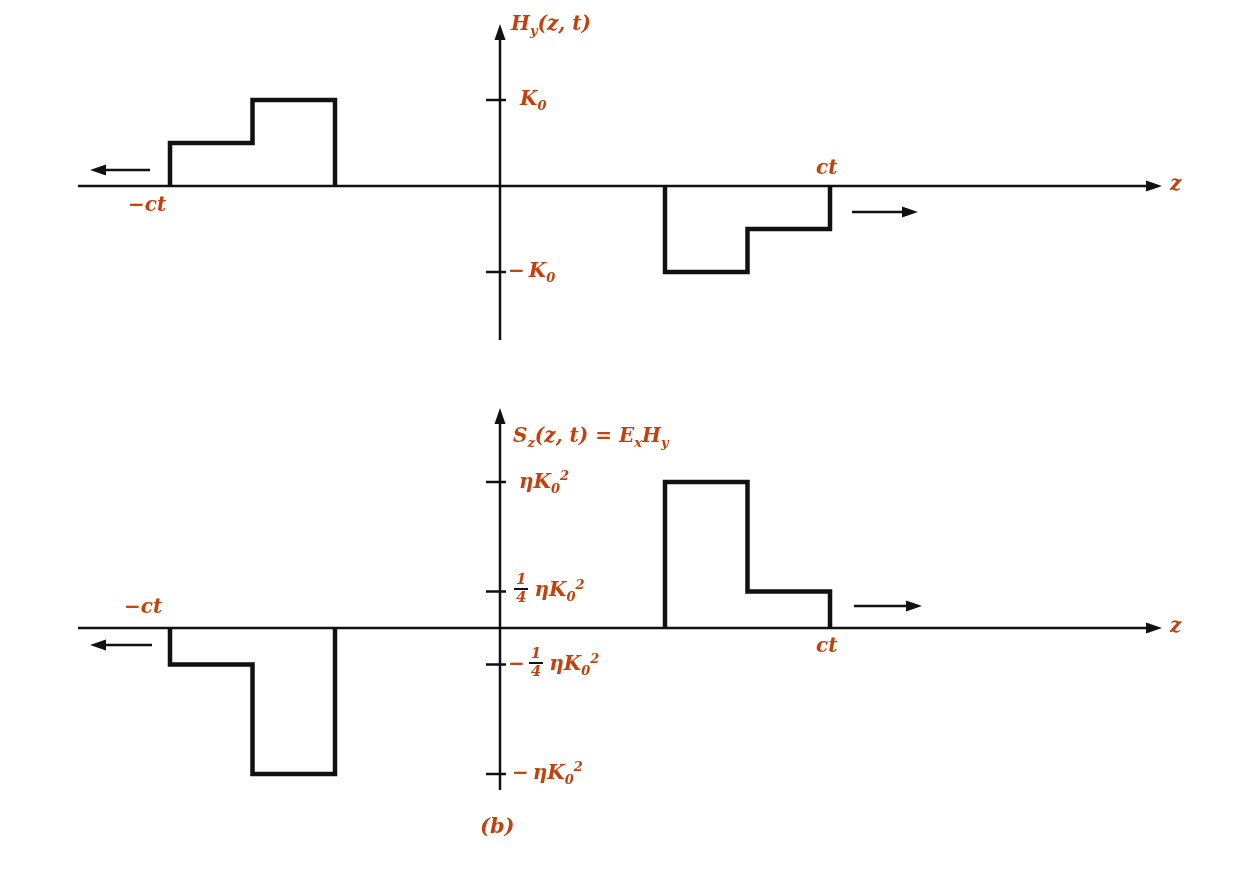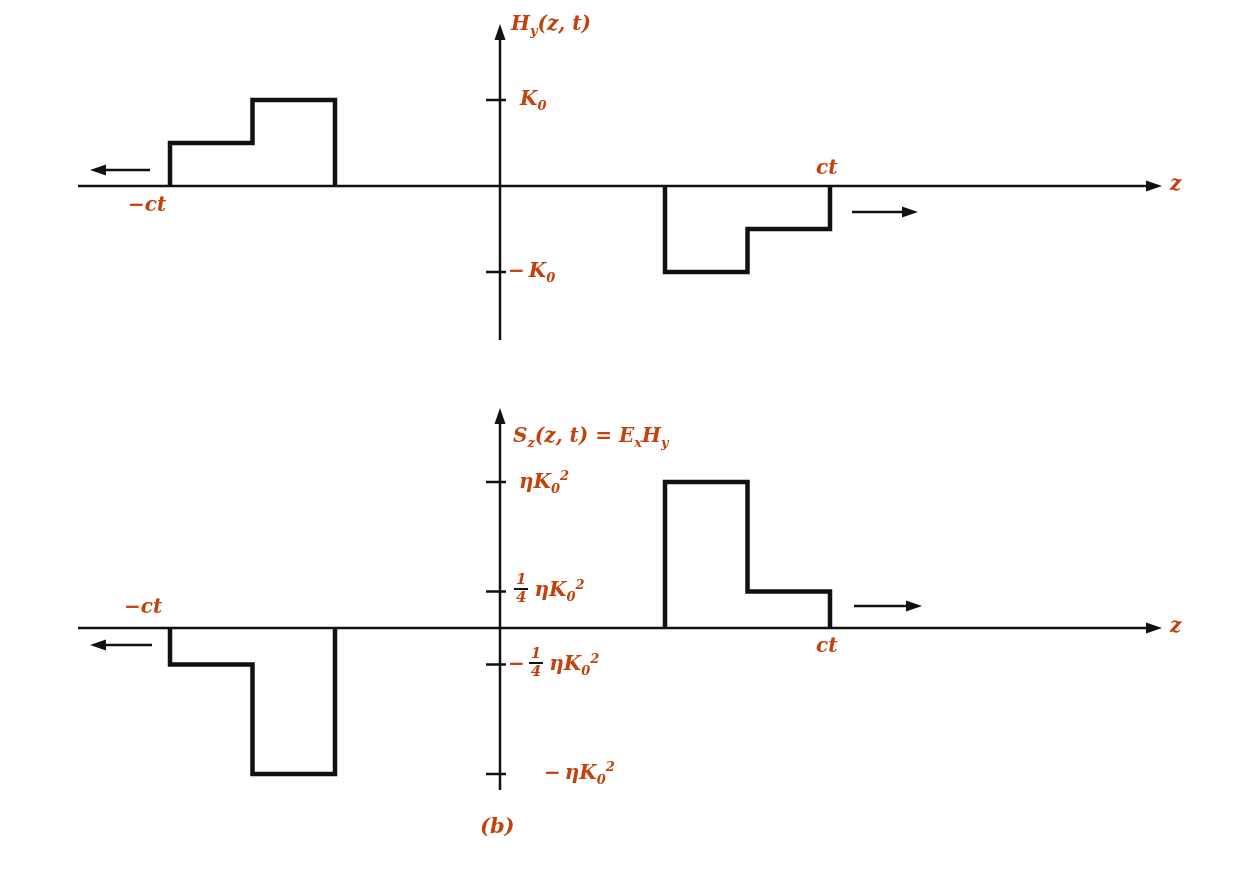--- a/index.html
+++ b/index.html
@@ -106,21 +106,21 @@
       </span><span>ηK</span><sub>0</sub><sup>2</sup>
   </div>
 
   <div class="lbl" style="left:508px; top:648px;">
     <span class="sign">−</span><span class="frac">
         <span class="num">1</span>
         <span class="den">4</span>
       </span><span>ηK</span><sub>0</sub><sup>2</sup>
   </div>
 
-  <div class="lbl" style="left:512px; top:760px;margin-left:32px;">
+  <div class="lbl" style="left:512px; top:760px;">
     <span class="sign">−</span><span>ηK</span><sub>0</sub><sup>2</sup>
   </div>
 
   <div class="lbl" style="left:124px; top:595px;">
     <span>−ct</span>
   </div>
 
   <div class="lbl" style="left:816px; top:634px;">
     <span>ct</span>
   </div>

